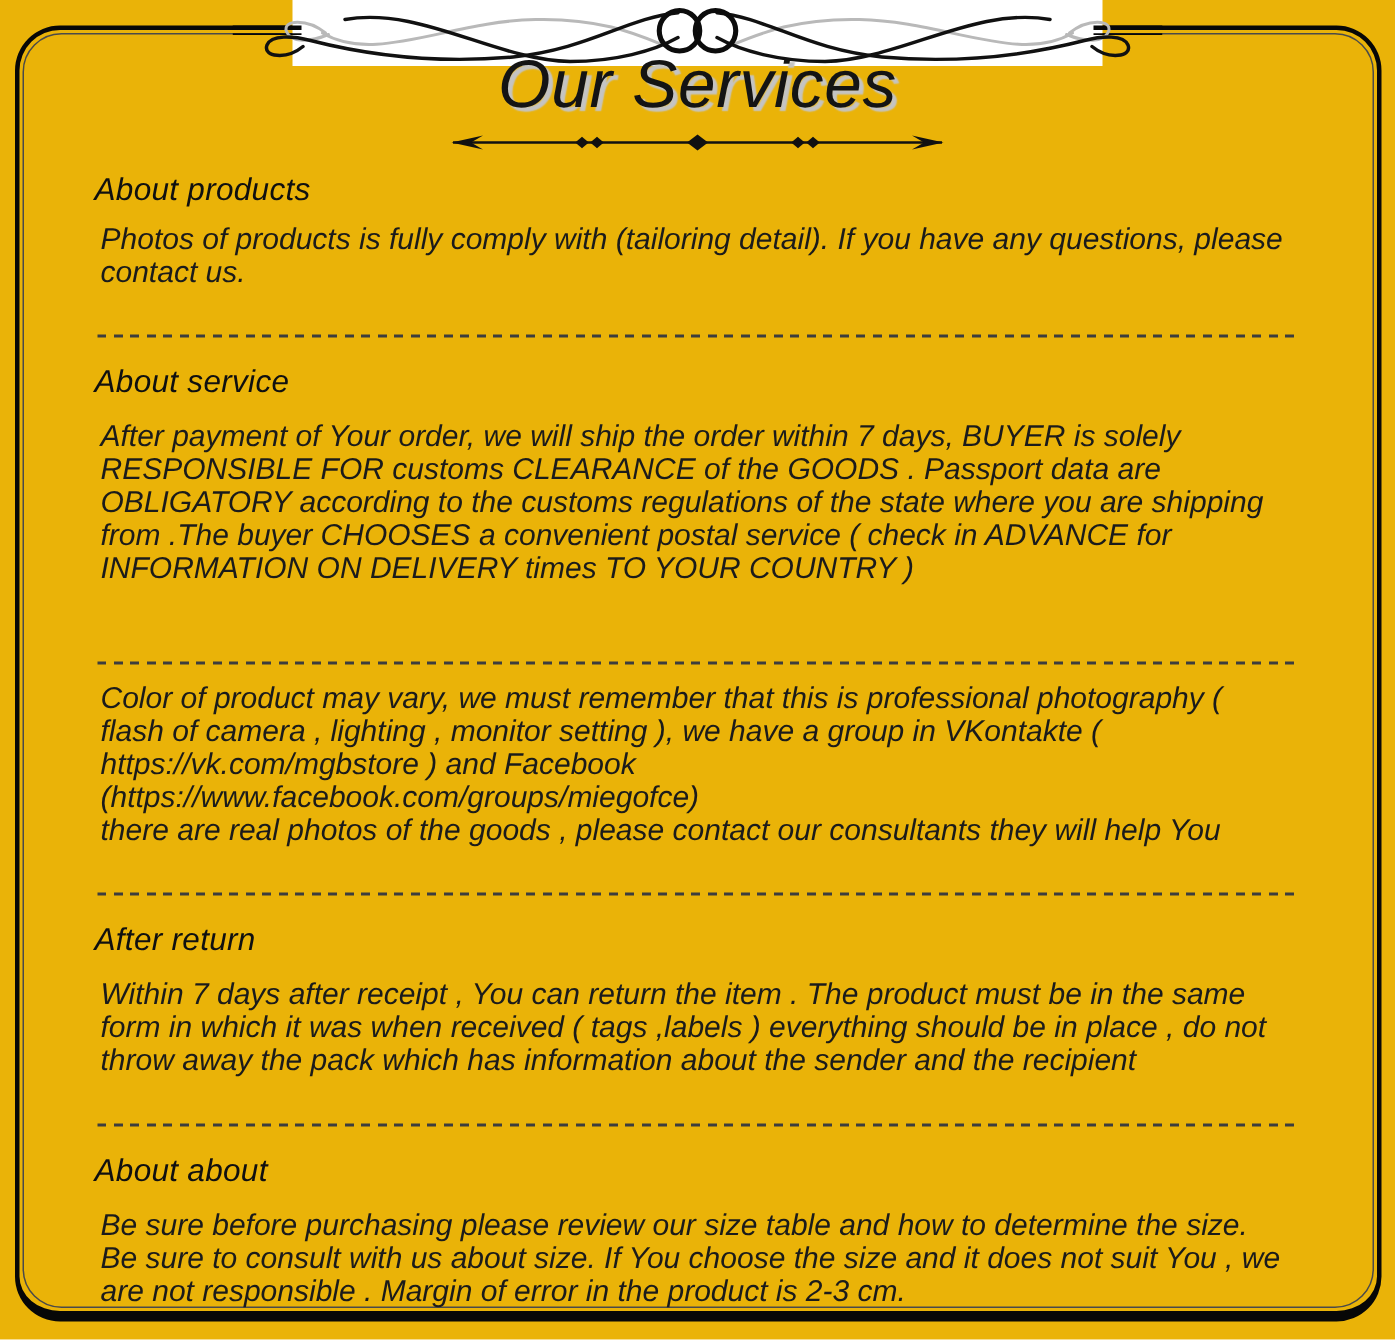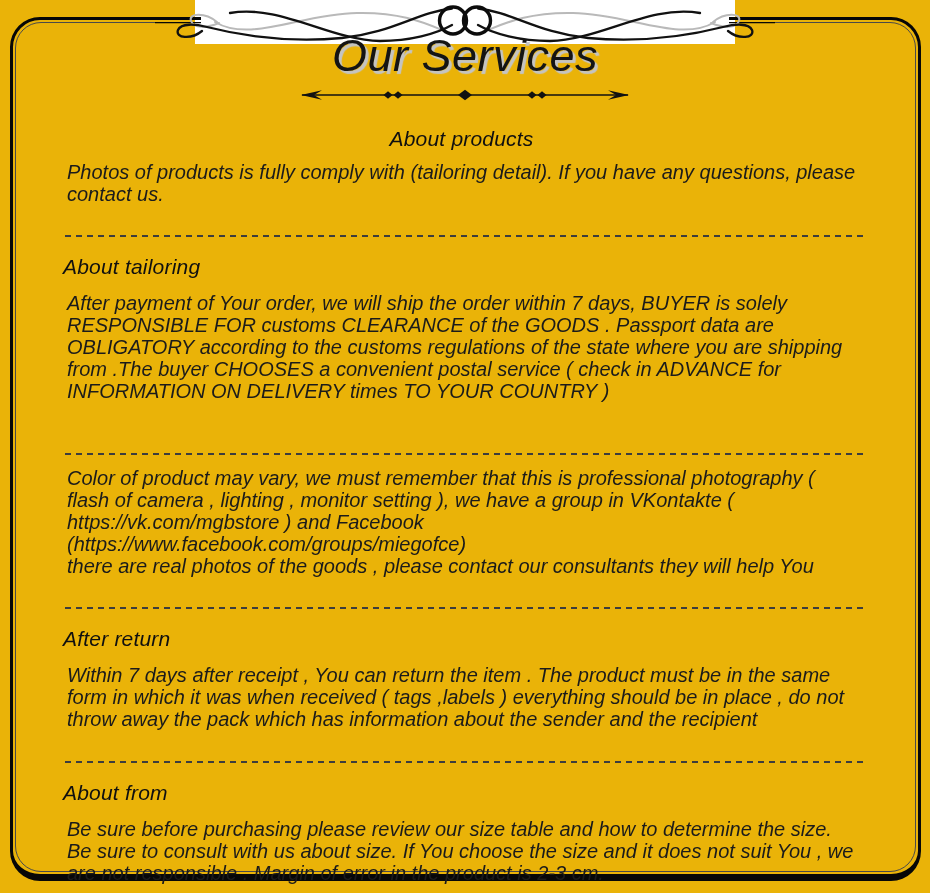--- a/index.html
+++ b/index.html
@@ -47,21 +47,21 @@
   }
   .diamond-divider{display:block;margin:6px auto 0;width:330px;height:14px;}
   .sec{margin:0 70px 0 63px;}
   .sec h2{
     margin:17px 0 0;
     font-size:21px;line-height:26px;
     font-weight:400;
     color:#101010;
     letter-spacing:0.2px;
   }
-  .sec-products h2{margin-top:24px;text-align:center;}
+  .sec-products h2{margin-top:12px;}
   .sec p{
     margin:12px 0 0 4px;
     max-width:793px;
     font-size:20px;line-height:22px;
     color:#1b1b1b;
     white-space:pre-line;
   }
   .sec-products p{margin-top:9px;}
   .dash{
     height:2px;width:800px;
@@ -126,21 +126,21 @@
     </svg>
 
     <section class="sec sec-products">
       <h2>About products</h2>
       <p>Photos of products is fully comply with (tailoring detail). If you have any questions, please contact us.</p>
     </section>
 
     <div class="dash dash-1"></div>
 
     <section class="sec sec-shipping">
-      <h2>About tailoring</h2>
+      <h2>About service</h2>
       <p>After payment of Your order, we will ship the order within 7 days, BUYER is solely RESPONSIBLE FOR customs CLEARANCE of the GOODS . Passport data are OBLIGATORY according to the customs regulations of the state where you are shipping from .The buyer CHOOSES a convenient postal service ( check in ADVANCE for INFORMATION ON DELIVERY times TO YOUR COUNTRY )</p>
     </section>
 
     <div class="dash dash-2"></div>
 
     <section class="sec sec-color">
       <p>Color of product may vary, we must remember that this is professional photography ( flash of camera , lighting , monitor setting ), we have a group in VKontakte ( https://vk.com/mgbstore ) and Facebook
 (https://www.facebook.com/groups/miegofce)
 there are real photos of the goods , please contact our consultants they will help You</p>
     </section>
@@ -148,18 +148,18 @@
     <div class="dash dash-3"></div>
 
     <section class="sec sec-return">
       <h2>After return</h2>
       <p>Within 7 days after receipt , You can return the item . The product must be in the same form in which it was when received ( tags ,labels ) everything should be in place , do not throw away the pack which has information about the sender and the recipient</p>
     </section>
 
     <div class="dash dash-4"></div>
 
     <section class="sec sec-size">
-      <h2>About from</h2>
+      <h2>About about</h2>
       <p>Be sure before purchasing  please review our size table and how to determine the size. Be sure to consult with us about size. If You choose the size and it does not suit You , we are not responsible . Margin of error in the product is 2-3 cm.</p>
     </section>
 
   </div>
 </div>
 
 </body></html>

